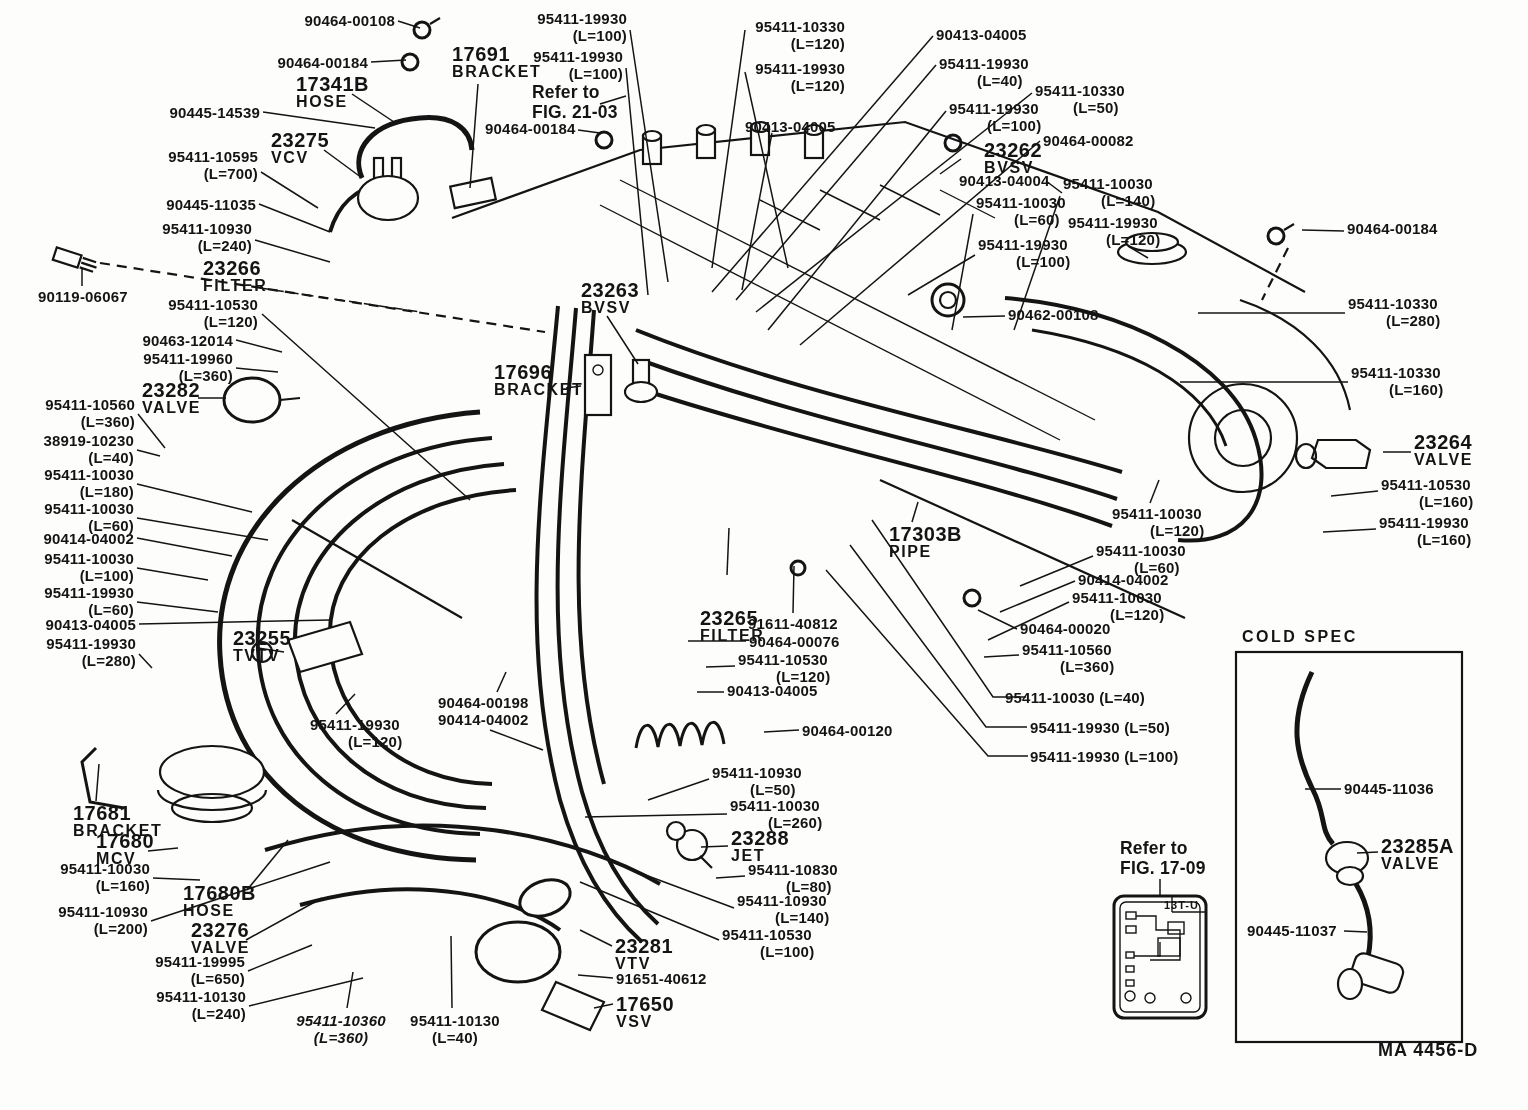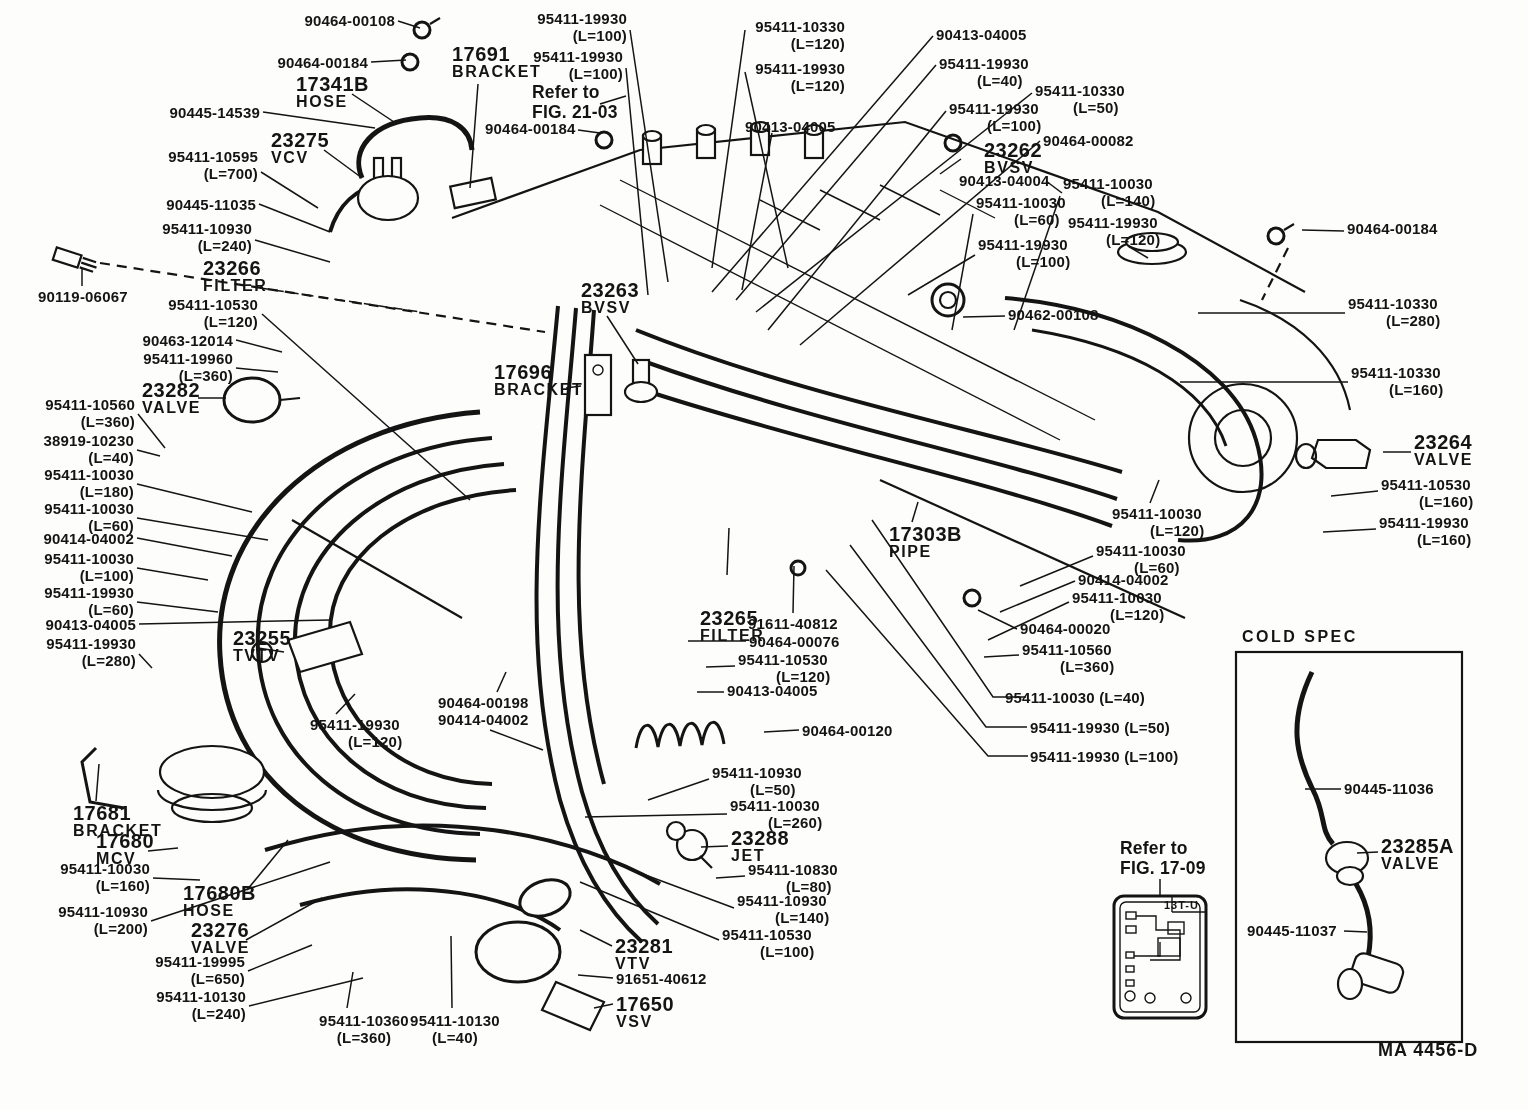--- a/index.html
+++ b/index.html
@@ -404,21 +404,21 @@
         <div class="ln nm">VALVE</div>
       </div>
       <div class="lbl pn a-r" style="top: 953px; right: 1283px;">
         <div class="ln">95411-19995</div>
         <div class="ln sub">(L=650)</div>
       </div>
       <div class="lbl pn a-r" style="top: 988px; right: 1282px;">
         <div class="ln">95411-10130</div>
         <div class="ln sub">(L=240)</div>
       </div>
-      <div class="lbl pn a-c" style="top: 1012px; left: 364px; transform: translateX(-50%);">
+      <div class="lbl pn a-c" style="top: 1012px; left: 341px; transform: translateX(-50%); font-style: italic;">
         <div class="ln">95411-10360</div>
         <div class="ln sub">(L=360)</div>
       </div>
       <div class="lbl pn a-c" style="top: 1012px; left: 455px; transform: translateX(-50%);">
         <div class="ln">95411-10130</div>
         <div class="ln sub">(L=40)</div>
       </div>
       <div class="lbl code a-l" style="top: 936px; left: 615px;">
         <div class="ln">23281</div>
         <div class="ln nm">VTV</div>

